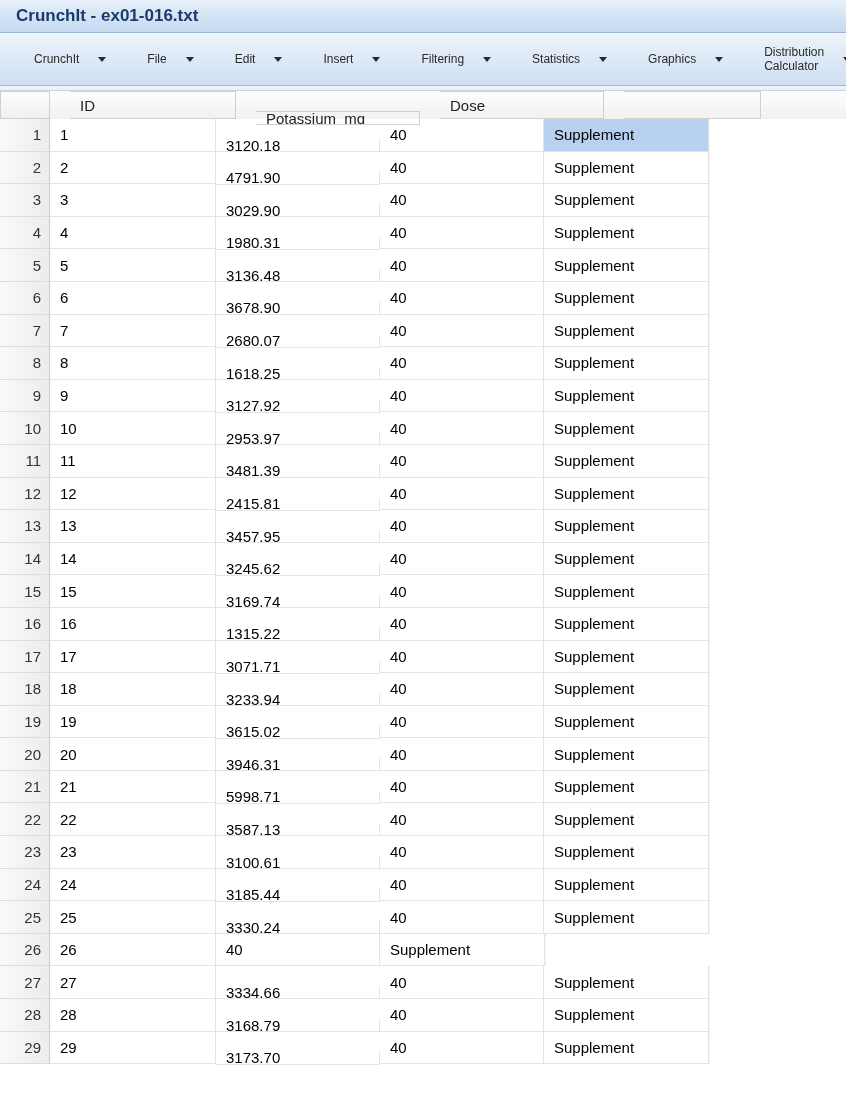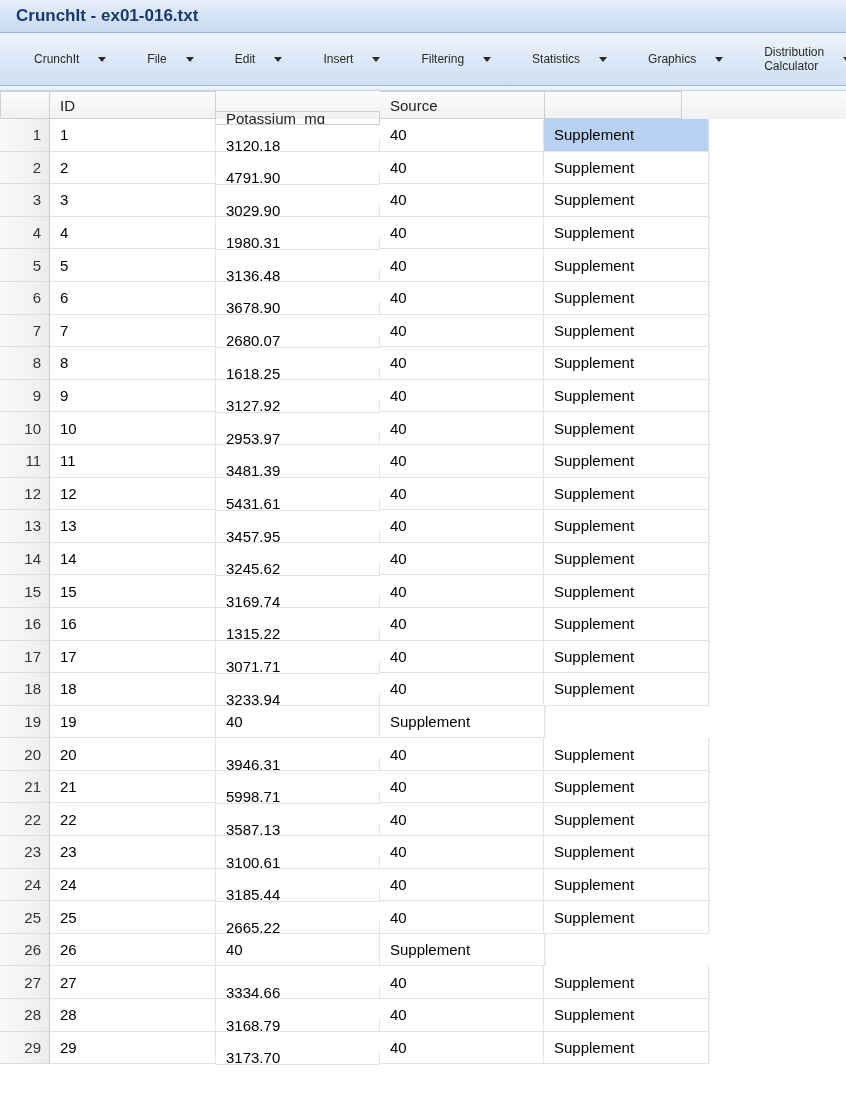--- a/index.html
+++ b/index.html
@@ -59,20 +59,21 @@
       flex-direction: column;
     }
     .grid-row {
       display: flex;
       height: 32.6px;
       align-items: stretch;
     }
     .header-row {
       background: linear-gradient(to bottom, #fdfdfd, #f1f1f1);
       height: 28px;
+      gap: 20px;
     }
     .header-row .cell {
       border: 1px solid #d0d0d0;
       border-left: none;
       color: #222;
       font-weight: normal;
       display: flex;
       align-items: center;
     }
     .header-row .cell:first-child {
@@ -154,21 +155,21 @@
     </div>
   </div>
 
 <div class="sub-bar"></div>
 
 <div class="grid">
   <div class="grid-row header-row">
     <div class="cell row-num"></div>
     <div class="cell col-id">ID</div>
     <div class="cell col-pot">Potassium_mg</div>
-    <div class="cell col-source">Source</div>
+    <div class="cell col-dose">Dose</div>
     <div class="cell col-extra"></div>
   </div>
   <div id="grid-body">
       <div class="grid-row">
         <div class="cell row-num">1</div>
         <div class="cell col-id">1</div>
         <div class="cell col-pot">3120.18</div>
         <div class="cell col-dose">40</div>
         <div class="cell col-source selected-cell">Supplement</div>
         <div class="cell col-extra"></div>
@@ -249,21 +250,21 @@
         <div class="cell row-num">11</div>
         <div class="cell col-id">11</div>
         <div class="cell col-pot">3481.39</div>
         <div class="cell col-dose">40</div>
         <div class="cell col-source">Supplement</div>
         <div class="cell col-extra"></div>
       </div>
       <div class="grid-row">
         <div class="cell row-num">12</div>
         <div class="cell col-id">12</div>
-        <div class="cell col-pot">5431.61</div>
+        <div class="cell col-pot">2415.81</div>
         <div class="cell col-dose">40</div>
         <div class="cell col-source">Supplement</div>
         <div class="cell col-extra"></div>
       </div>
       <div class="grid-row">
         <div class="cell row-num">13</div>
         <div class="cell col-id">13</div>
         <div class="cell col-pot">3457.95</div>
         <div class="cell col-dose">40</div>
         <div class="cell col-source">Supplement</div>
@@ -305,20 +306,21 @@
         <div class="cell row-num">18</div>
         <div class="cell col-id">18</div>
         <div class="cell col-pot">3233.94</div>
         <div class="cell col-dose">40</div>
         <div class="cell col-source">Supplement</div>
         <div class="cell col-extra"></div>
       </div>
       <div class="grid-row">
         <div class="cell row-num">19</div>
         <div class="cell col-id">19</div>
+        <div class="cell col-pot">3615.02</div>
         <div class="cell col-dose">40</div>
         <div class="cell col-source">Supplement</div>
         <div class="cell col-extra"></div>
       </div>
       <div class="grid-row">
         <div class="cell row-num">20</div>
         <div class="cell col-id">20</div>
         <div class="cell col-pot">3946.31</div>
         <div class="cell col-dose">40</div>
         <div class="cell col-source">Supplement</div>
@@ -352,21 +354,21 @@
         <div class="cell row-num">24</div>
         <div class="cell col-id">24</div>
         <div class="cell col-pot">3185.44</div>
         <div class="cell col-dose">40</div>
         <div class="cell col-source">Supplement</div>
         <div class="cell col-extra"></div>
       </div>
       <div class="grid-row">
         <div class="cell row-num">25</div>
         <div class="cell col-id">25</div>
-        <div class="cell col-pot">2665.22</div>
+        <div class="cell col-pot">3330.24</div>
         <div class="cell col-dose">40</div>
         <div class="cell col-source">Supplement</div>
         <div class="cell col-extra"></div>
       </div>
       <div class="grid-row">
         <div class="cell row-num">26</div>
         <div class="cell col-id">26</div>
         <div class="cell col-dose">40</div>
         <div class="cell col-source">Supplement</div>
         <div class="cell col-extra"></div>

